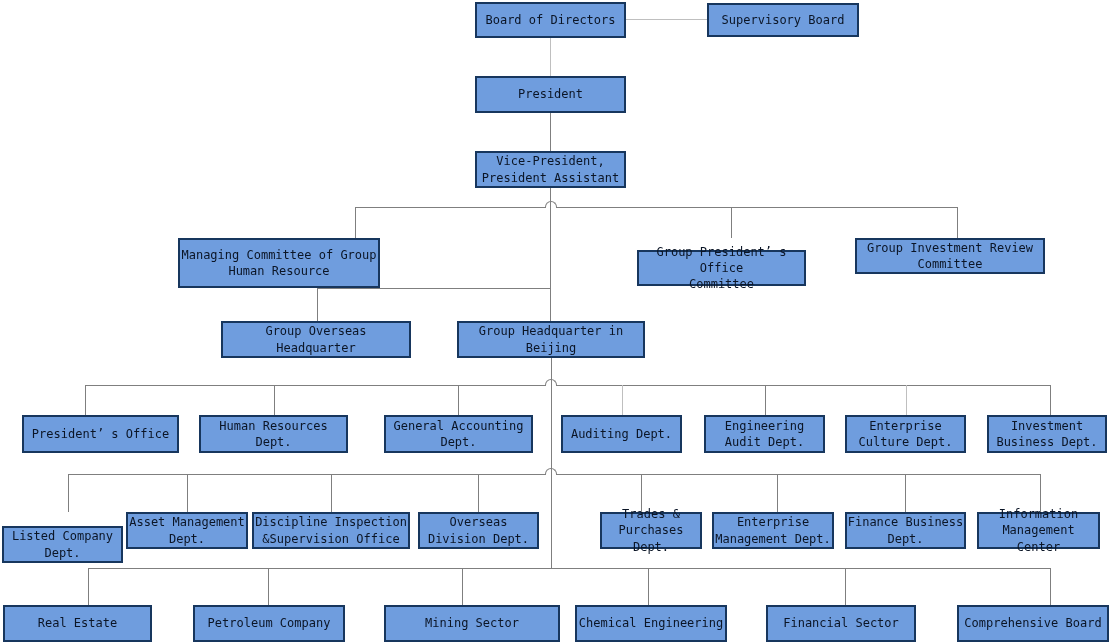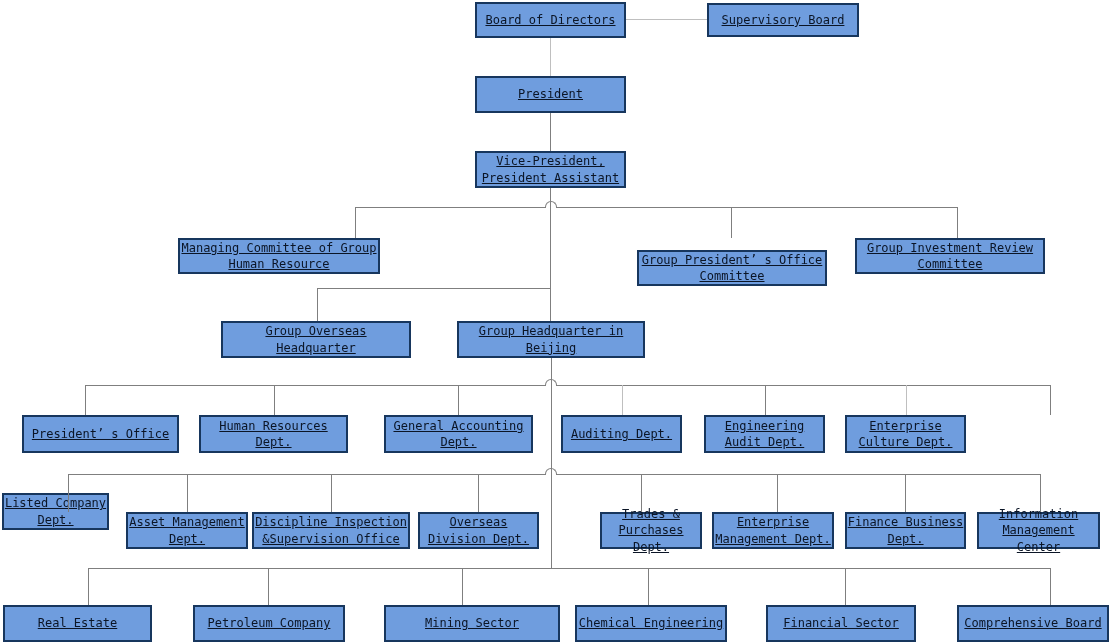--- a/index.html
+++ b/index.html
@@ -17,21 +17,20 @@
     border:2px solid #17365D;
     color:#0B1526;
     font-size:12px;
     line-height:1.35;
     display:flex;
     align-items:center;
     justify-content:center;
     text-align:center;
     white-space:pre-line;
     letter-spacing:0;
-    text-decoration:underline;
   }
   .cline{position:absolute;background:#7F7F7F;}
   .cline.light{background:#BFBFBF;}
   .arc{
     position:absolute;
     box-sizing:border-box;
     width:12px;height:7px;
     border:1.4px solid #7F7F7F;
     border-bottom:none;
     border-radius:7px 7px 0 0;
@@ -44,43 +43,45 @@
 <div class="canvas">
 
   <div class="node" style="left:475px;top:2px;width:151px;height:36px">Board of Directors</div>
   <div class="node" style="left:707px;top:3px;width:152px;height:34px">Supervisory Board</div>
 
   <div class="node" style="left:475px;top:76px;width:151px;height:37px">President</div>
 
   <div class="node" style="left:475px;top:151px;width:151px;height:37px">Vice-President,
 President Assistant</div>
 
-  <div class="node" style="left:178px;top:238px;width:202px;height:36px">Managing Committee of Group
+  <div class="node" style="left:178px;top:238px;width:202px;height:50px">Managing Committee of Group
 Human Resource</div>
-  <div class="node" style="left:637px;top:250px;width:190px;height:36px">Group President’ s Office
+  <div class="node" style="left:637px;top:250px;width:169px;height:36px">Group President’ s Office
 Committee</div>
   <div class="node" style="left:855px;top:238px;width:190px;height:36px">Group Investment Review
 Committee</div>
 
   <div class="node" style="left:221px;top:321px;width:190px;height:37px">Group Overseas Headquarter</div>
   <div class="node" style="left:457px;top:321px;width:188px;height:37px">Group Headquarter in
 Beijing</div>
 
   <div class="node" style="left:22px;top:415px;width:157px;height:38px">President’ s Office</div>
   <div class="node" style="left:199px;top:415px;width:149px;height:38px">Human Resources
 Dept.</div>
   <div class="node" style="left:384px;top:415px;width:149px;height:38px">General Accounting
 Dept.</div>
   <div class="node" style="left:561px;top:415px;width:121px;height:38px">Auditing Dept.</div>
   <div class="node" style="left:704px;top:415px;width:121px;height:38px">Engineering
 Audit Dept.</div>
   <div class="node" style="left:845px;top:415px;width:121px;height:38px">Enterprise
 Culture Dept.</div>
+  <div class="node" style="left:987px;top:415px;width:120px;height:38px">Investment
+Business Dept.</div>
 
-  <div class="node" style="left:2px;top:493px;width:107px;height:37px">Listed Company
+  <div class="node" style="left:2px;top:526px;width:121px;height:37px">Listed Company
 Dept.</div>
   <div class="node" style="left:126px;top:512px;width:122px;height:37px">Asset Management
 Dept.</div>
   <div class="node" style="left:252px;top:512px;width:158px;height:37px">Discipline Inspection
 &amp;Supervision Office</div>
   <div class="node" style="left:418px;top:512px;width:121px;height:37px">Overseas
 Division Dept.</div>
   <div class="node" style="left:600px;top:512px;width:102px;height:37px">Trades &amp;
 Purchases Dept.</div>
   <div class="node" style="left:712px;top:512px;width:122px;height:37px">Enterprise

